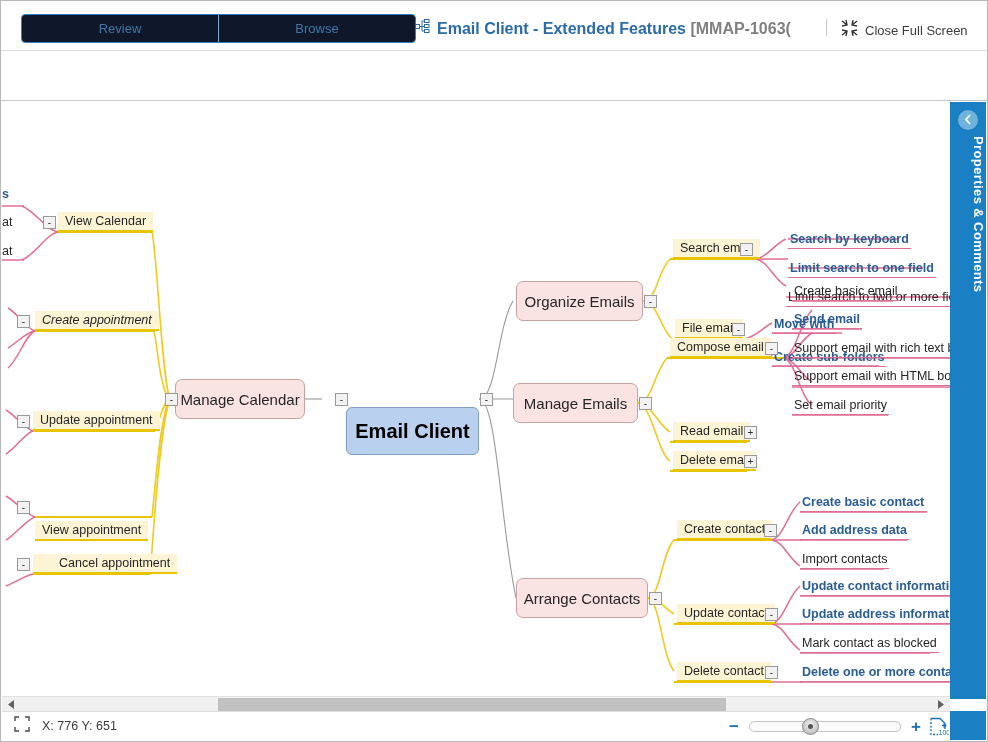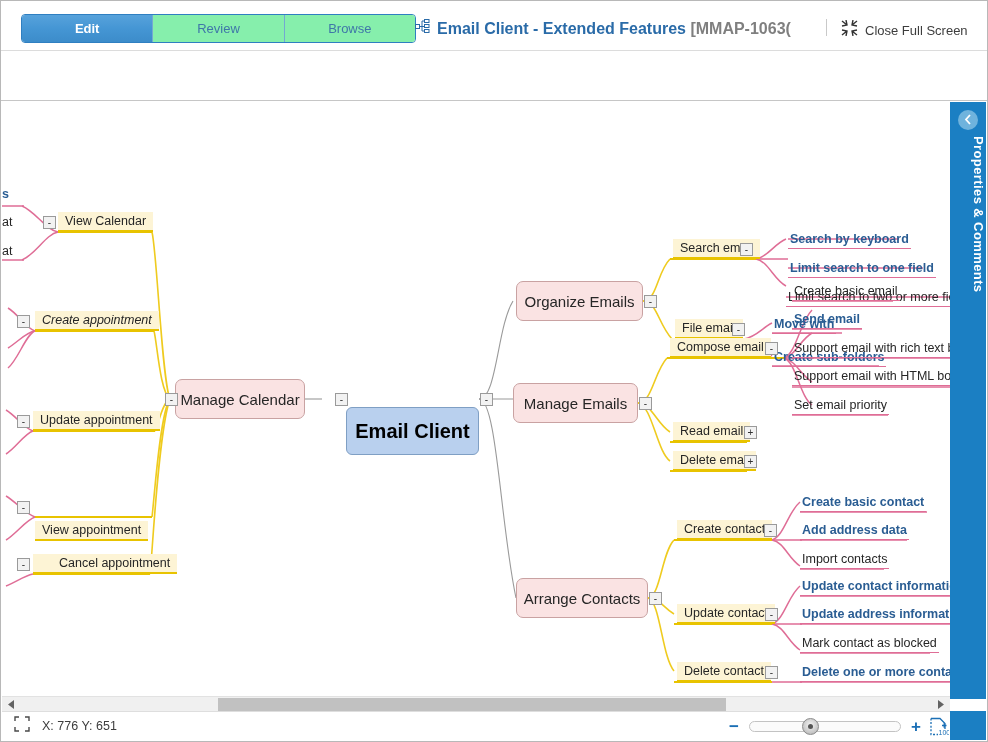--- a/index.html
+++ b/index.html
@@ -31,21 +31,21 @@
     border: 1px solid #2f7fc1;
     border-radius: 4px;
     overflow: hidden;
     background: #fff;
   }
   .mode-tab {
     flex: 1 1 0;
     display: flex; align-items: center; justify-content: center;
     font-size: 13px;
     color: #3f77a8;
-    background: #86efac;
+    background: #0f172a;
     border-right: 1px solid #74a9d2;
     cursor: pointer;
     user-select: none;
   }
   .mode-tab:last-child { border-right: none; text-align: center; }
   .mode-tab.active {
     background: linear-gradient(to bottom, #57a2db 0%, #4596d4 50%, #3c8cca 100%);
     color: #ffffff;
     font-weight: bold;
   }
@@ -276,23 +276,20 @@
   }
 </style>
 </head>
 <body>
 
 <div id="app">
 
   <div id="topbar">
 
     <div id="modetabs">
-      <div class="mode-tab active">
-        <span>Edit</span>
-      </div>
       <div class="mode-tab">
         <span>Review</span>
       </div>
       <div class="mode-tab">
         <span>Browse</span>
       </div>
     </div>
 
     <div id="doc-title-wrap">
       <span id="doc-icon">

